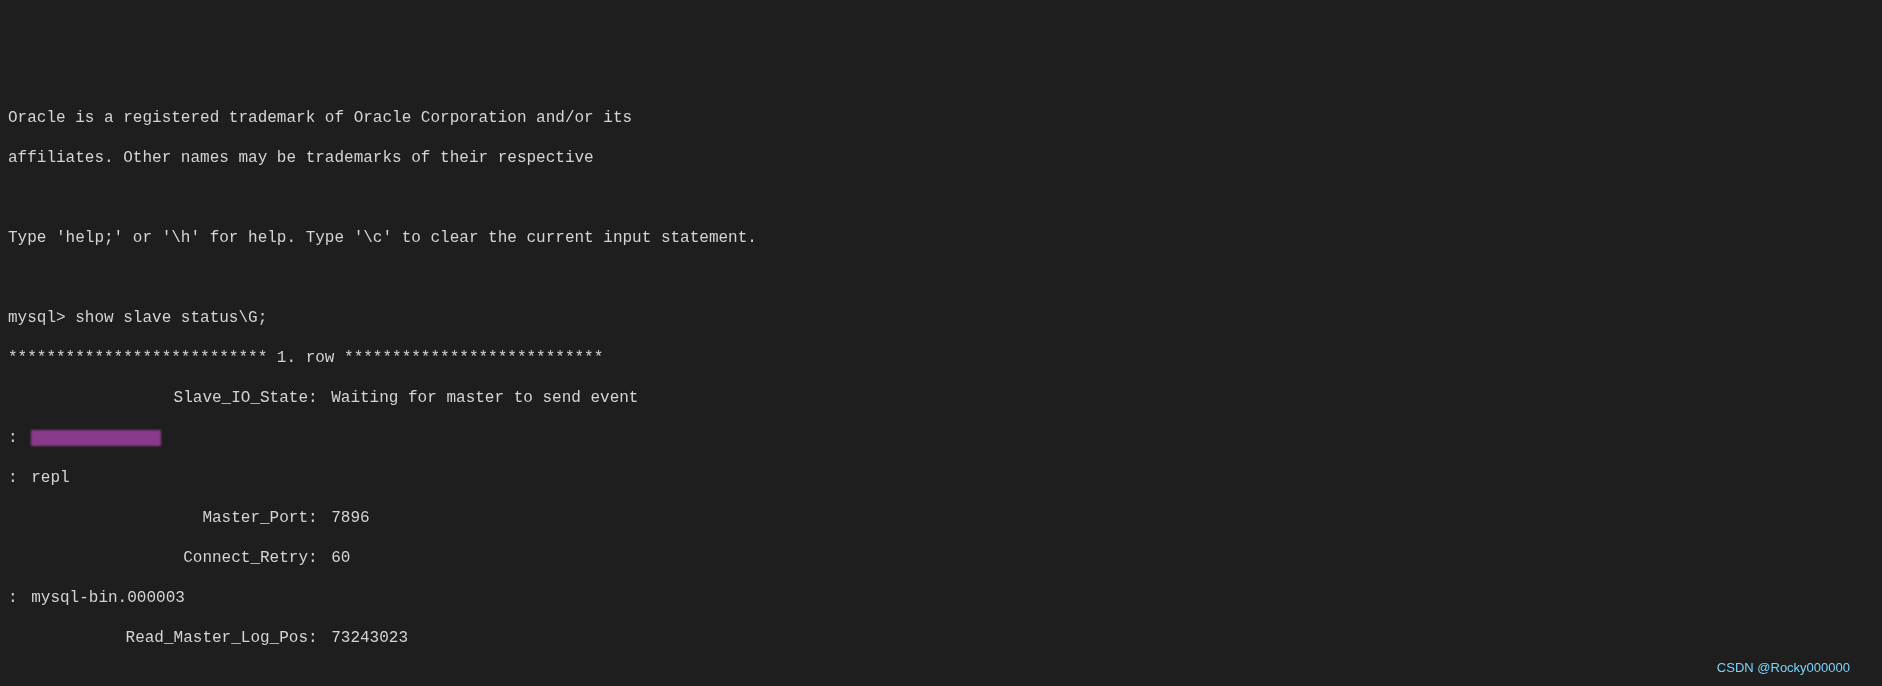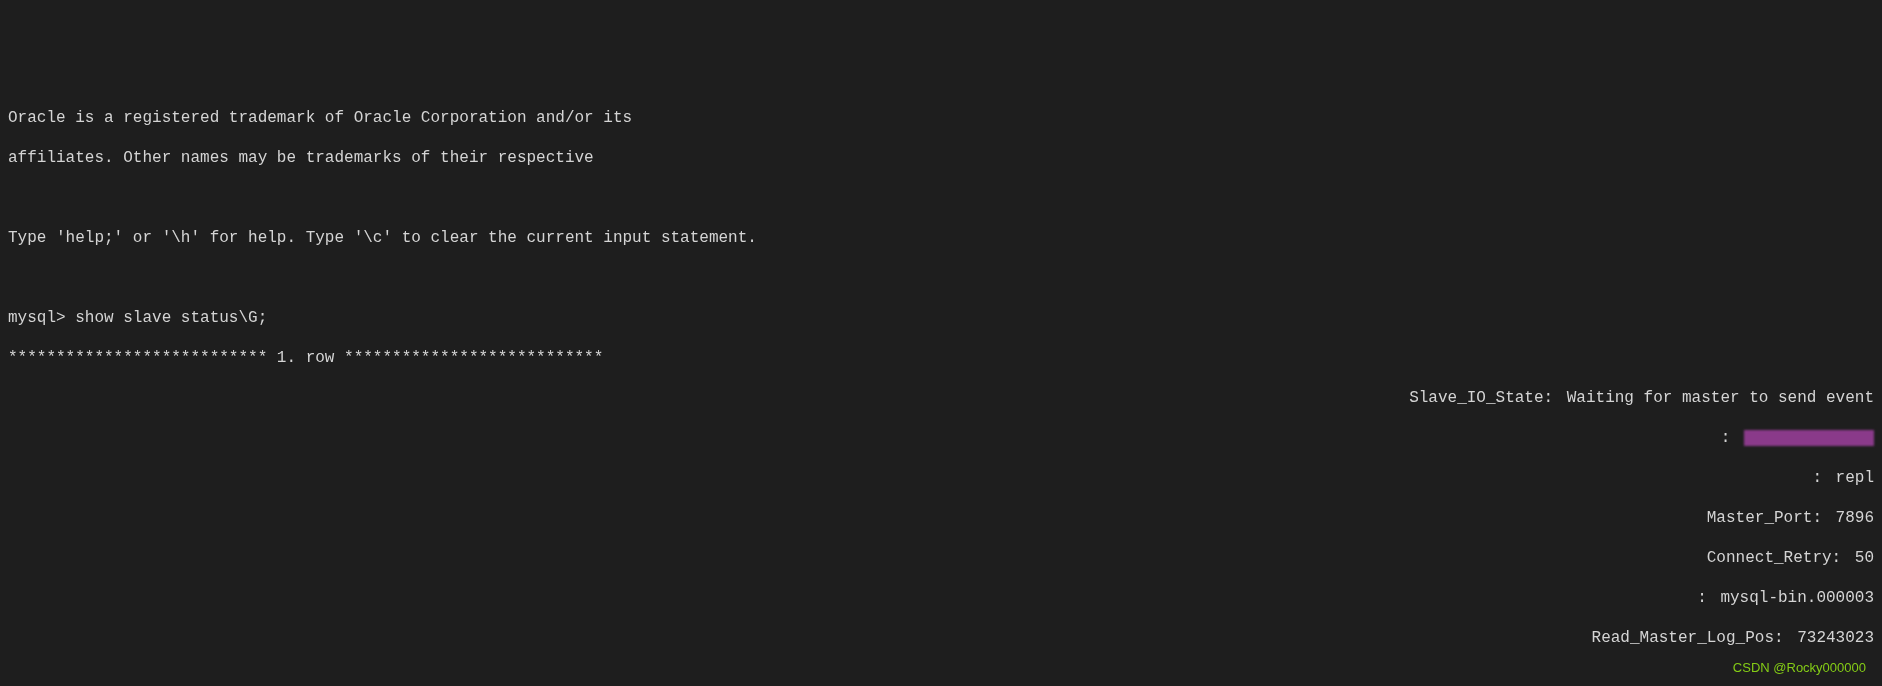--- a/index.html
+++ b/index.html
@@ -11,37 +11,37 @@
     line-height: 1.25;
     padding: 8px;
     white-space: pre;
     overflow: hidden;
     width: 1882px;
     height: 686px;
     position: relative;
   }
   .term { white-space: pre; }
   .row-line { display: block; }
-  .kv { display: flex; justify-content: flex-end; }
+  .kv { display: flex; }
   .key { width: 300px; text-align: right; }
   .sep { padding: 0 4px 0 0; }
   .val { }
   .redact {
     display: inline-block;
     width: 130px;
     height: 16px;
     background: #8a3a8a;
     filter: blur(1.2px);
     vertical-align: middle;
   }
   .watermark {
     position: absolute;
-    right: 16px;
+    right: 32px;
     bottom: 10px;
-    color: #84cc16;
+    color: #7dd3fc;
     font-size: 13px;
     font-family: Arial, sans-serif;
     white-space: nowrap;
   }
 </style>
 </head>
 <body>
 
 
 
@@ -50,21 +50,21 @@
 <span class="row-line">affiliates. Other names may be trademarks of their respective</span>
 <span class="row-line"> </span>
 <span class="row-line">Type 'help;' or '\h' for help. Type '\c' to clear the current input statement.</span>
 <span class="row-line"> </span>
 <span class="row-line">mysql&gt; show slave status\G;</span>
 <span class="row-line">*************************** 1. row ***************************</span>
 <div class="kv"><span class="key">Slave_IO_State</span><span class="sep">: </span><span class="val">Waiting for master to send event</span></div>
 <div class="kv"><span class="sep">: </span><span class="val"><span class="redact"></span></span></div>
 <div class="kv"><span class="sep">: </span><span class="val">repl</span></div>
 <div class="kv"><span class="key">Master_Port</span><span class="sep">: </span><span class="val">7896</span></div>
-<div class="kv"><span class="key">Connect_Retry</span><span class="sep">: </span><span class="val">50</span></div>
+<div class="kv"><span class="key">Connect_Retry</span><span class="sep">: </span><span class="val">60</span></div>
 <div class="kv"><span class="sep">: </span><span class="val">mysql-bin.000003</span></div>
 <div class="kv"><span class="key">Read_Master_Log_Pos</span><span class="sep">: </span><span class="val">73243023</span></div>
 
 
 
 
 
 
 
 

